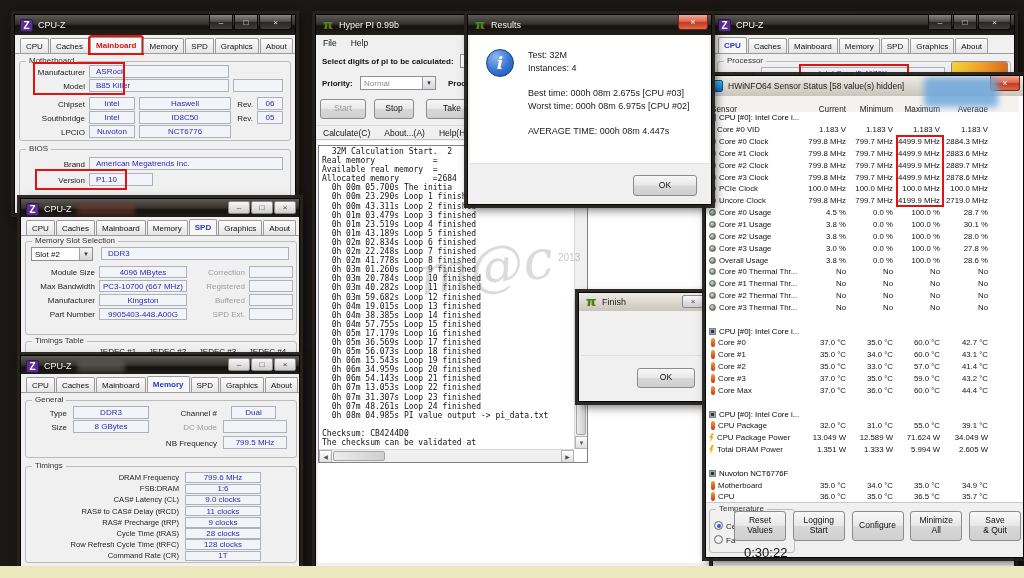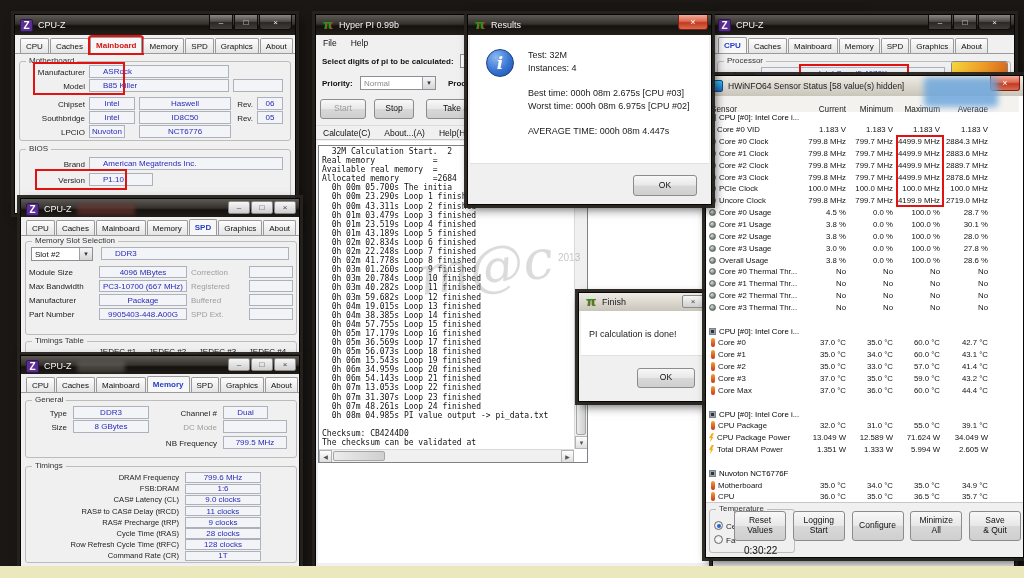--- a/index.html
+++ b/index.html
@@ -39,30 +39,30 @@
   .tab.sel.blue{color:#2640c8;font-weight:bold}
   .tab.sel.red{color:#d41414;font-weight:bold;box-shadow:0 0 0 2px #e01212}
 
   
   .gbox{position:absolute;border:1px solid #bcbcbc;border-radius:3px}
   .gleg{position:absolute;top:-6px;left:6px;background:#f0f0f0;padding:0 3px;font-size:8px;color:#333;white-space:nowrap}
   .flbl{position:absolute;font-size:8px;color:#222;text-align:right;white-space:nowrap}
   .flbl.gray{color:#9d9d9d}
   .ffield{position:absolute;height:13px;background:#f2f4f7;border:1px solid #adb1bb;color:#2a2ab8;font-size:8px;
           display:flex;align-items:center;justify-content:center;white-space:nowrap;overflow:hidden}
-  .ffield.left{justify-content:flex-start;padding-left:13px}
+  .ffield.left{justify-content:flex-start;padding-left:6px}
   .redbox{position:absolute;border:2px solid #e21212;z-index:6;pointer-events:none}
   .combo{position:absolute;height:14px;background:#fff;border:1px solid #8a8f98;font-size:8px;color:#111;
          display:flex;align-items:center;padding-left:3px;white-space:nowrap;overflow:hidden}
   .combo::after{content:"▾";margin-left:auto;width:12px;align-self:stretch;display:flex;align-items:center;justify-content:center;
          font-size:7px;color:#333;background:linear-gradient(#f5f5f5,#d6d6d6);border-left:1px solid #9aa0a8}
   .combo.dis{color:#8b8b8b}
 
   .srow{display:grid;grid-template-columns:66px 88px 54px 44px;gap:4px;align-items:center;height:14px}
-  .srow .sl{font-size:8px;color:#222;text-align:left;white-space:nowrap;overflow:hidden}
+  .srow .sl{font-size:8px;color:#222;text-align:right;white-space:nowrap;overflow:hidden}
   .srow .sl2{color:#9d9d9d}
   .sv{height:12px;background:#f2f4f7;border:1px solid #adb1bb;color:#2a2ab8;font-size:8px;
       display:flex;align-items:center;justify-content:center;white-space:nowrap;overflow:hidden}
   .jrow{display:grid;grid-template-columns:60px repeat(4,47px);gap:3px;align-items:center;height:12px;margin-bottom:1px}
   .jrow .jl{font-size:8px;text-align:right;color:#222}
   .jrow .jh{font-size:8px;text-align:center;color:#111}
   .trow{display:grid;grid-template-columns:148px 76px;gap:6px;align-items:center;height:11.2px}
   .trow .tl{font-size:7.6px;color:#222;text-align:right;white-space:nowrap}
   .trow .sv{height:10.5px}
 
@@ -113,21 +113,21 @@
   .ic-volt{width:5px;height:9px;background:#f2ae12;clip-path:polygon(55% 0,100% 0,60% 42%,90% 42%,18% 100%,38% 52%,0 52%)}
   .ic-dot{width:7px;height:7px;border-radius:50%;border:1px solid #55625a;background:radial-gradient(circle at 35% 30%,#dbe1db,#73827a 70%,#4c5850)}
   .ic-temp{width:4px;height:9px;border-radius:2px;background:linear-gradient(#efa43e,#cd3413);margin-left:2px}
   #hw-bottom{position:absolute;left:0;right:0;bottom:0;height:55px;background:#f0f0f0;border-top:1px solid #c9c9c9}
   .radio{position:absolute;width:9px;height:9px;border-radius:50%;border:1px solid #6b6b6b;background:radial-gradient(#ffffff,#dcdcdc)}
   .radio.on::after{content:"";position:absolute;left:2px;top:2px;width:4px;height:4px;border-radius:50%;background:#2a62c8}
   .rlbl{position:absolute;font-size:8px;color:#222;white-space:nowrap}
   #hw-btns{position:absolute;left:28px;top:8px;width:287px;display:flex;justify-content:space-between}
   .hwbtn{width:52px;height:30px}
   #hw-blur{position:absolute;left:218px;top:1px;width:74px;height:30px;background:#6ea7dd;border-radius:4px;filter:blur(3px);opacity:.85;z-index:4}
-  #hw-timer{position:absolute;left:38px;top:42px;font-size:10px;color:#111}
+  #hw-timer{position:absolute;left:38px;top:42px;font-size:13px;color:#111}
 
   
   #intel-logo{position:absolute;left:238px;top:46px;width:57px;height:50px;border-radius:3px;overflow:hidden;border:1px solid #888}
   #intel-logo .top{height:20px;background:linear-gradient(100deg,#f6d63c 0%,#ef9c28 55%,#d8671d 100%)}
   #intel-logo .bot{height:30px;background:linear-gradient(#3c78d8,#1b4fae)}
 
   
   #wm-script{position:absolute;left:418px;top:236px;z-index:2;font-family:"DejaVu Serif",serif;font-style:italic;
              font-size:54px;color:rgba(150,150,150,.34);transform:rotate(-8deg);pointer-events:none}
   #wm-year{position:absolute;left:558px;top:252px;z-index:2;font-size:10px;color:rgba(130,130,130,.45);pointer-events:none}
@@ -274,21 +274,21 @@
     <div class="ffield" style="left:74px;top:82px;width:46px">Intel</div>
     <div class="ffield" style="left:124px;top:82px;width:92px">Haswell</div>
     <div class="flbl" style="left:220px;top:85px;width:18px">Rev.</div>
     <div class="ffield" style="left:242px;top:82px;width:26px">06</div>
     <div class="flbl" style="left:6px;top:99px;width:64px">Southbridge</div>
     <div class="ffield" style="left:74px;top:96px;width:46px">Intel</div>
     <div class="ffield" style="left:124px;top:96px;width:92px">ID8C50</div>
     <div class="flbl" style="left:220px;top:99px;width:18px">Rev.</div>
     <div class="ffield" style="left:242px;top:96px;width:26px">05</div>
     <div class="flbl" style="left:6px;top:113px;width:64px">LPCIO</div>
-    <div class="ffield" style="left:74px;top:110px;width:36px">Nuvoton</div>
+    <div class="ffield" style="left:74px;top:110px;width:46px">Nuvoton</div>
     <div class="ffield" style="left:124px;top:110px;width:92px">NCT6776</div>
     <div class="gbox" style="left:4px;top:134px;width:272px;height:60px">
       <span class="gleg">BIOS</span>
     </div>
     <div class="flbl" style="left:6px;top:145px;width:64px">Brand</div>
     <div class="ffield left" style="left:74px;top:142px;width:194px">American Megatrends Inc.</div>
     <div class="flbl" style="left:6px;top:161px;width:64px">Version</div>
     <div class="ffield left" style="left:74px;top:158px;width:64px">P1.10</div>
     <div class="redbox" style="left:20px;top:154px;width:92px;height:21px"></div>
   </div>
@@ -326,21 +326,21 @@
           <span class="sv"></span>
         </div>
         <div class="srow">
           <span class="sl">Max Bandwidth</span>
           <span class="sv">PC3-10700 (667 MHz)</span>
           <span class="sl sl2">Registered</span>
           <span class="sv"></span>
         </div>
         <div class="srow">
           <span class="sl">Manufacturer</span>
-          <span class="sv">Package</span>
+          <span class="sv">Kingston</span>
           <span class="sl sl2">Buffered</span>
           <span class="sv"></span>
         </div>
         <div class="srow">
           <span class="sl">Part Number</span>
           <span class="sv">9905403-448.A00G</span>
           <span class="sl sl2">SPD Ext.</span>
           <span class="sv"></span>
         </div>
       </div>
@@ -377,21 +377,21 @@
         <span class="tab">SPD</span>
         <span class="tab">Graphics</span>
         <span class="tab">About</span>
       </div>
     <div class="gbox" style="left:4px;top:44px;width:272px;height:58px">
       <span class="gleg">General</span>
     </div>
     <div class="flbl" style="left:10px;top:53px;width:36px">Type</div>
     <div class="ffield" style="left:52px;top:50px;width:76px">DDR3</div>
     <div class="flbl" style="left:136px;top:53px;width:60px">Channel #</div>
-    <div class="ffield" style="left:202px;top:50px;width:45px">Dual</div>
+    <div class="ffield" style="left:210px;top:50px;width:45px">Dual</div>
     <div class="flbl" style="left:10px;top:67px;width:36px">Size</div>
     <div class="ffield" style="left:52px;top:64px;width:76px">8 GBytes</div>
     <div class="flbl gray" style="left:136px;top:67px;width:60px">DC Mode</div>
     <div class="ffield" style="left:202px;top:64px;width:64px"></div>
     <div class="flbl" style="left:136px;top:83px;width:60px">NB Frequency</div>
     <div class="ffield" style="left:202px;top:80px;width:64px">799.5 MHz</div>
     <div class="gbox" style="left:4px;top:110px;width:272px;height:97px">
       <span class="gleg">Timings</span>
     </div>
     <div style="position:absolute;left:10px;top:116px;width:262px">
@@ -430,23 +430,20 @@
       </div>
   </div>
 
   <div class="win" id="finish" style="left:578px;top:292px;width:130px;height:110px;z-index:3">
     <div class="tbar lite" style="height:18px">
       <span class="pi-icon"></span>
       <span>Finish</span>
       <div class="wbtns">
           <div class="wbtn flat glyph-x"></div>
         </div>
-    </div>
-    <div class="dlg-body" style="top:18px;height:44px">
-      <div class="dlg-line" style="left:8px;top:18px">PI calculation is done!</div>
     </div>
     <div class="dlg-foot" style="top:62px">
       <button class="btn" style="position:absolute;right:10px;top:12px;width:58px;height:20px">OK</button>
     </div>
   </div>
 
   <div class="win" id="hwinfo" style="left:705px;top:75px;width:319px;height:483px;z-index:5;background:#fff">
     <div class="tbar lite">
       <span style="width:12px;height:12px;border-radius:2px;background:linear-gradient(#35c3ee,#1a67c4);border:1px solid #11508f;flex:0 0 auto"></span>
       <span style="font-size:8.5px">HWiNFO64 Sensor Status [58 value(s) hidden]</span>

